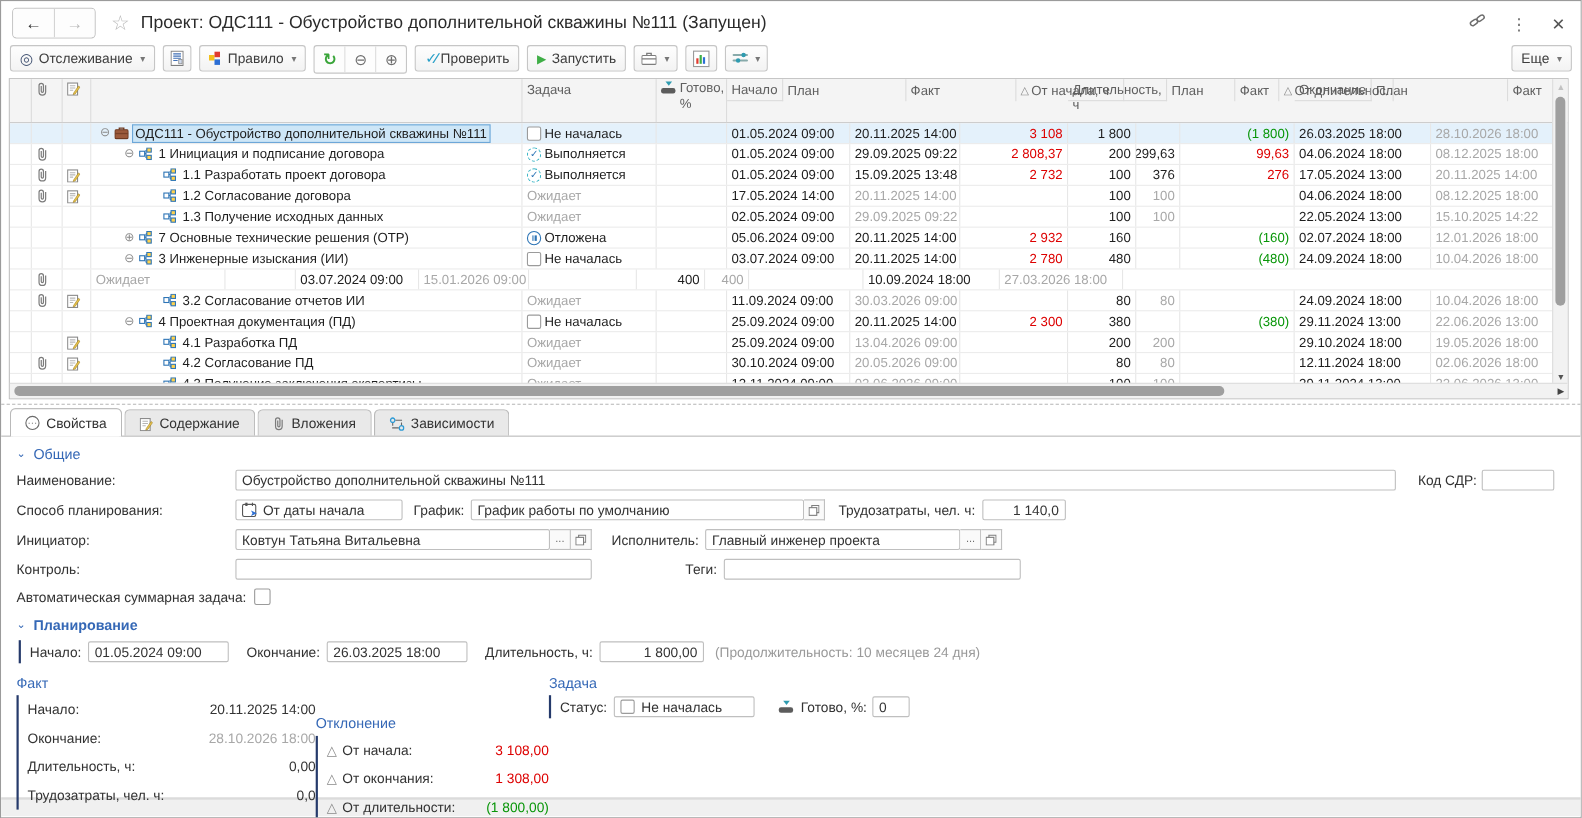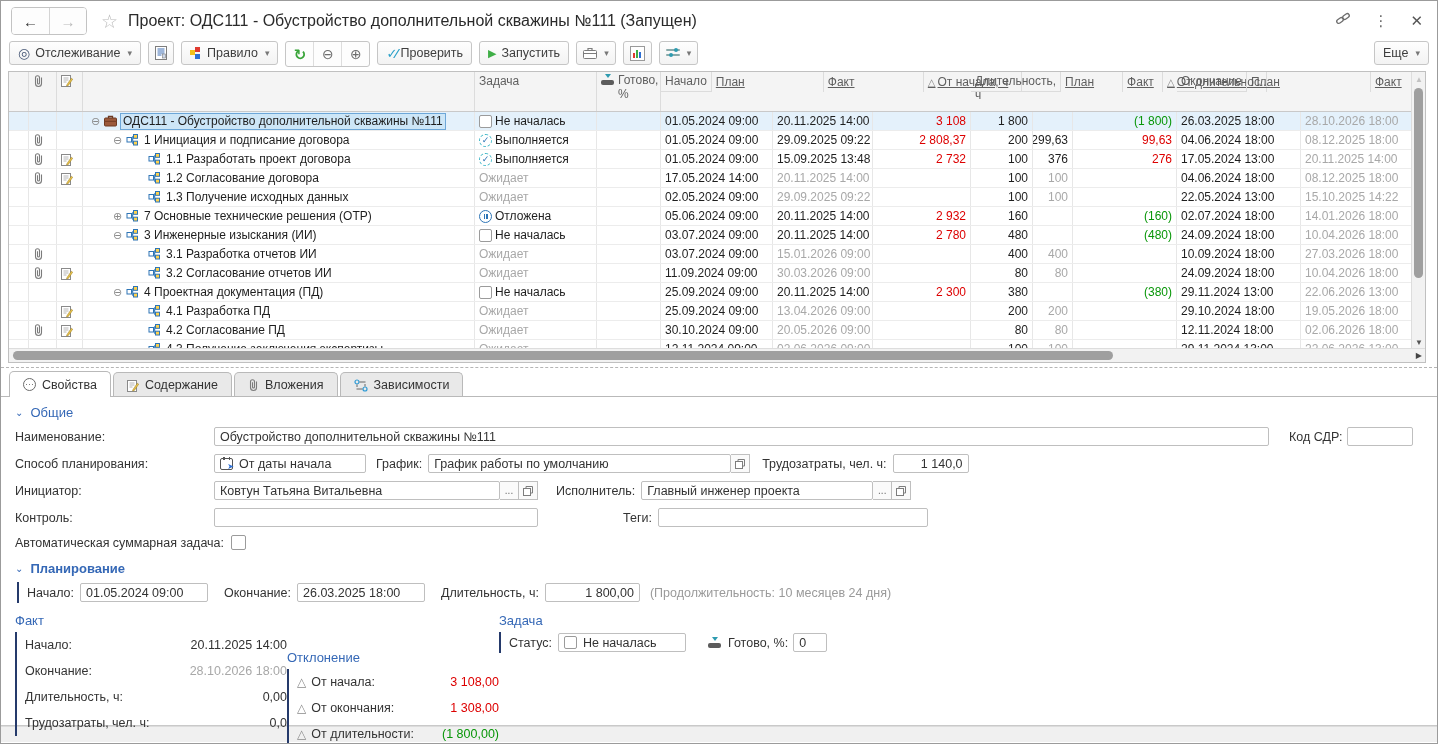--- a/index.html
+++ b/index.html
@@ -42,21 +42,21 @@
   .slid-ic i{position:absolute;left:0;right:0;height:2px;background:#8aa;border-radius:1px;}
   .slid-ic i.t{top:1px}.slid-ic i.b2{top:6px}
   .slid-ic b{position:absolute;width:4px;height:4px;border-radius:50%;background:#2e9bb0;}
   .slid-ic b.t{top:0;left:8px}.slid-ic b.b2{top:5px;left:3px}
   
   .grid{position:relative;margin:0 7px;width:1418px;height:292px;border:1px solid #c0c0c0;box-sizing:border-box;background:#fff;}
   .ghead{display:flex;height:40px;background:#f4f4f4;border-bottom:1px solid #c9c9c9;font-size:12px;color:#5f5f5f;box-sizing:border-box;}
   .hc{border-right:1px solid #dcdcdc;box-sizing:border-box;padding:2px 4px;display:flex;align-items:flex-start;gap:3px;overflow:hidden;}
   .hgroup{display:flex;flex-direction:row;box-sizing:border-box;}
   .hg-top{height:20px;border-right:1px solid #dcdcdc;border-bottom:1px solid #dcdcdc;padding:2px 4px;box-sizing:border-box;}
-  .hg-bot{display:flex;height:20px;text-decoration:underline;}
+  .hg-bot{display:flex;height:20px;}
   .hc2{border-right:1px solid #dcdcdc;box-sizing:border-box;padding:2px 4px;white-space:nowrap;overflow:hidden;display:flex;align-items:center;gap:2px;}
   .c-sel{width:20px}.c-clip{width:28px}.c-note{width:26px}.c-task{width:392px}.c-status{width:122px}.c-done{width:64px}
   .c-sp{width:112px}.c-sf{width:100px}.c-ds{width:98px}.c-dp{width:62px}.c-df{width:40px}.c-dd{width:104px}.c-fp{width:124px}.c-ff{width:112px}
   .w-start{width:310px}.w-dur{width:206px}.w-fin{width:236px}
   .tri{color:#8a8a8a;font-size:10px;}
   .rows{height:238px;overflow:hidden;}
   .trow{display:flex;height:19px;line-height:19px;font-size:12px;color:#1e1e1e;border-bottom:1px solid #ececec;box-sizing:border-box;}
   .trow.sel{background:#e4f1fb;}
   .cell{border-right:1px solid #e7e7e7;box-sizing:border-box;padding:0 4px;white-space:nowrap;overflow:hidden;display:flex;align-items:center;gap:3px;}
   .cell.num{justify-content:flex-end;}
@@ -461,21 +461,21 @@
             <span>Отложена</span>
           </div>
           <div class="cell c-done"></div>
           <div class="cell c-sp">05.06.2024 09:00</div>
           <div class="cell c-sf">20.11.2025 14:00</div>
           <div class="cell c-ds num red">2 932</div>
           <div class="cell c-dp num">160</div>
           <div class="cell c-df num"></div>
           <div class="cell c-dd num green">(160)</div>
           <div class="cell c-fp">02.07.2024 18:00</div>
-          <div class="cell c-ff gray">14.01.2026 18:00</div>
+          <div class="cell c-ff gray">12.01.2026 18:00</div>
         </div>
         <div class="trow">
           <div class="cell c-sel"></div>
           <div class="cell c-clip"></div>
           <div class="cell c-note"></div>
           <div class="cell c-task">
             <span class="indent" style="width:22px"></span>
             <span class="exp">⊖</span>
             <svg width="13" height="12" viewBox="0 0 13 12">
               <rect x="1" y="3.5" width="4.5" height="4.5" fill="#fff" stroke="#2e75b6"></rect>
@@ -500,31 +500,20 @@
           <div class="cell c-ff gray">10.04.2026 18:00</div>
         </div>
         <div class="trow">
           <div class="cell c-sel"></div>
           <div class="cell c-clip">
             <svg width="11" height="14" viewBox="0 0 11 14">
               <path d="M8.5 3.5v6a3 3 0 0 1-6 0V3.8a2 2 0 0 1 4 0V9a1 1 0 0 1-2 0V4.2" fill="none" stroke="#7b7b7b" stroke-width="1.1"></path>
             </svg>
           </div>
           <div class="cell c-note"></div>
-          <div class="cell c-task">
-            <span class="indent" style="width:44px"></span>
-            <span class="exp"></span>
-            <svg width="13" height="12" viewBox="0 0 13 12">
-              <rect x="1" y="3.5" width="4.5" height="4.5" fill="#fff" stroke="#2e75b6"></rect>
-              <rect x="7.5" y="0.5" width="4" height="3.8" fill="#ffd24d" stroke="#2e75b6"></rect>
-              <rect x="7.5" y="7.2" width="4" height="3.8" fill="#ffd24d" stroke="#2e75b6"></rect>
-              <path d="M5.5 5.7h1.2M6.7 2.4v7.2M6.7 2.4h.8M6.7 9.6h.8" fill="none" stroke="#2e75b6"></path>
-            </svg>
-            <span class="namebox">3.1 Разработка отчетов ИИ</span>
-          </div>
           <div class="cell c-status gray">
             <span>Ожидает</span>
           </div>
           <div class="cell c-done"></div>
           <div class="cell c-sp">03.07.2024 09:00</div>
           <div class="cell c-sf gray">15.01.2026 09:00</div>
           <div class="cell c-ds num red"></div>
           <div class="cell c-dp num">400</div>
           <div class="cell c-df num gray">400</div>
           <div class="cell c-dd num"></div>

